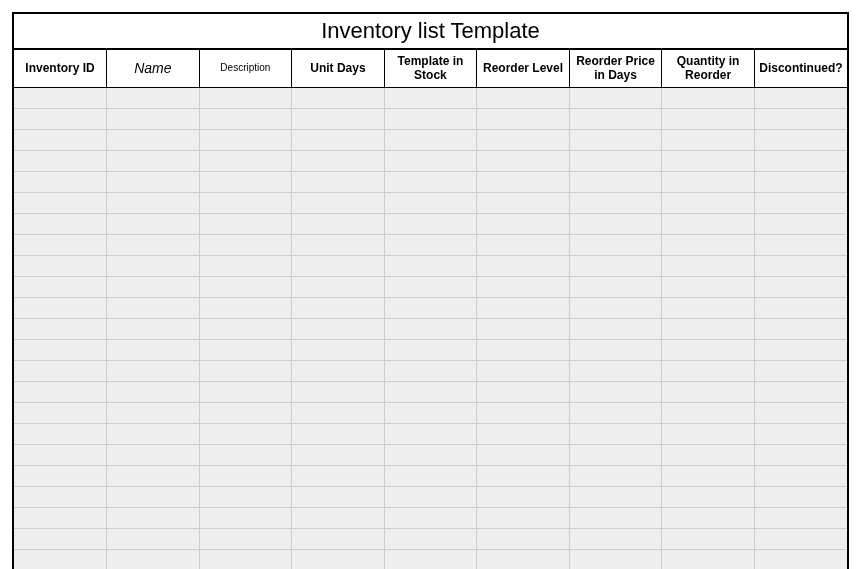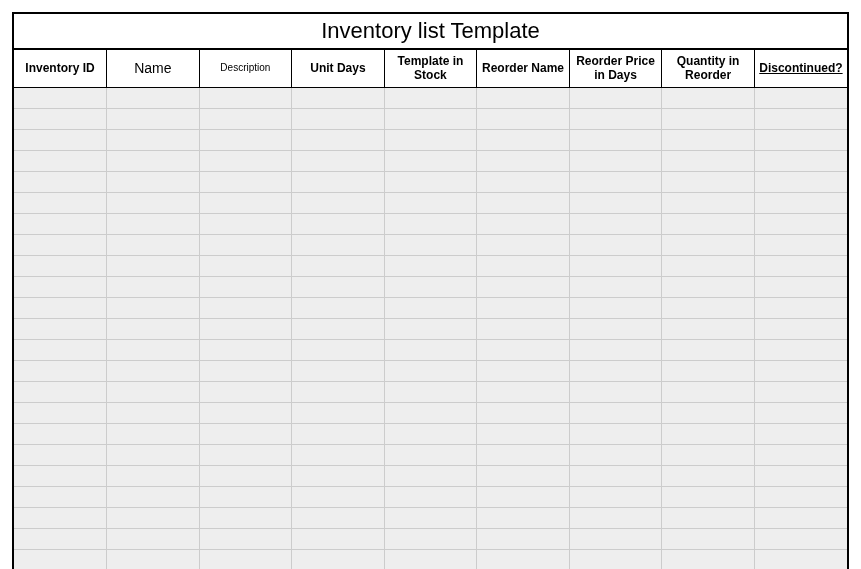--- a/index.html
+++ b/index.html
@@ -36,37 +36,37 @@
       padding: 4px 2px;
       text-align: center;
       vertical-align: middle;
       height: 36px;
       line-height: 1.2;
       background: #fff;
     }
     th.name-col {
       font-weight: 400;
       font-size: 14px;
+      font-style: italic;
     }
     th.desc-col {
       font-weight: 400;
       font-size: 10px;
     }
     td {
       border: 1px solid #ccc;
       background: #eeeeee;
       height: 21px;
       font-size: 11px;
     }
     thead tr th:first-child {
       border-left: none;
     }
     thead tr th:last-child {
       border-right: none;
-      text-decoration: underline;
     }
     tbody tr td:first-child {
       border-left: none;
     }
     tbody tr td:last-child {
       border-right: none;
     }
     tbody tr:last-child td {
       border-bottom: none;
     }
@@ -77,21 +77,21 @@
 <div class="table-wrapper">
   <div class="title-row">Inventory list Template</div>
   <table>
     <thead>
       <tr>
         <th>Inventory ID</th>
         <th class="name-col">Name</th>
         <th class="desc-col">Description</th>
         <th>Unit Days</th>
         <th>Template in Stock</th>
-        <th>Reorder Name</th>
+        <th>Reorder Level</th>
         <th>Reorder Price in Days</th>
         <th>Quantity in Reorder</th>
         <th>Discontinued?</th>
       </tr>
     </thead>
     <tbody>
     <tr>
           <td></td>
           <td></td>
           <td></td>

